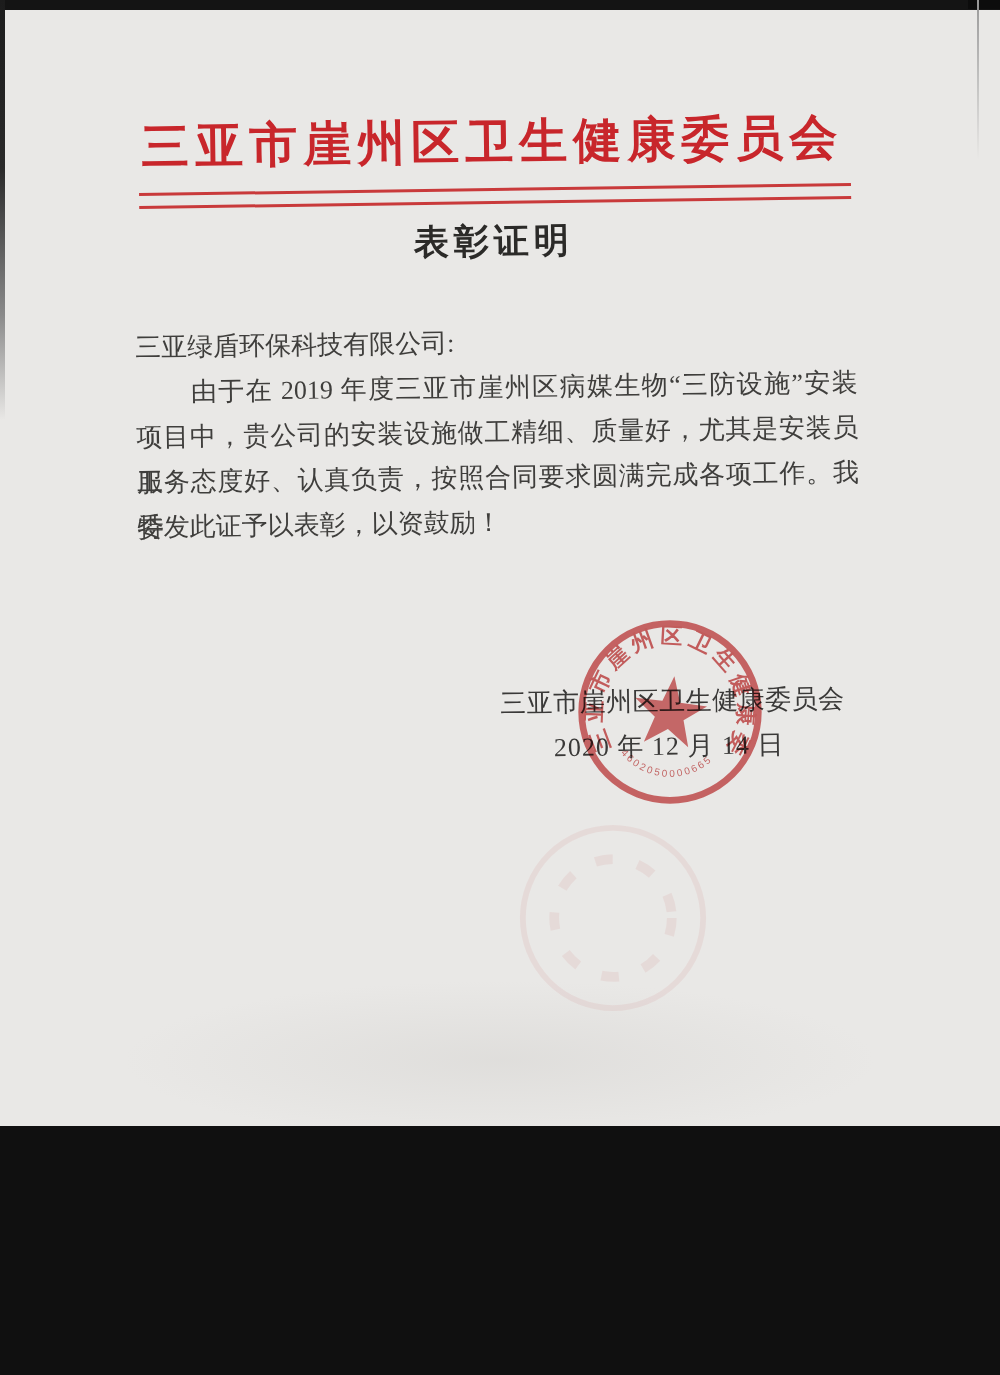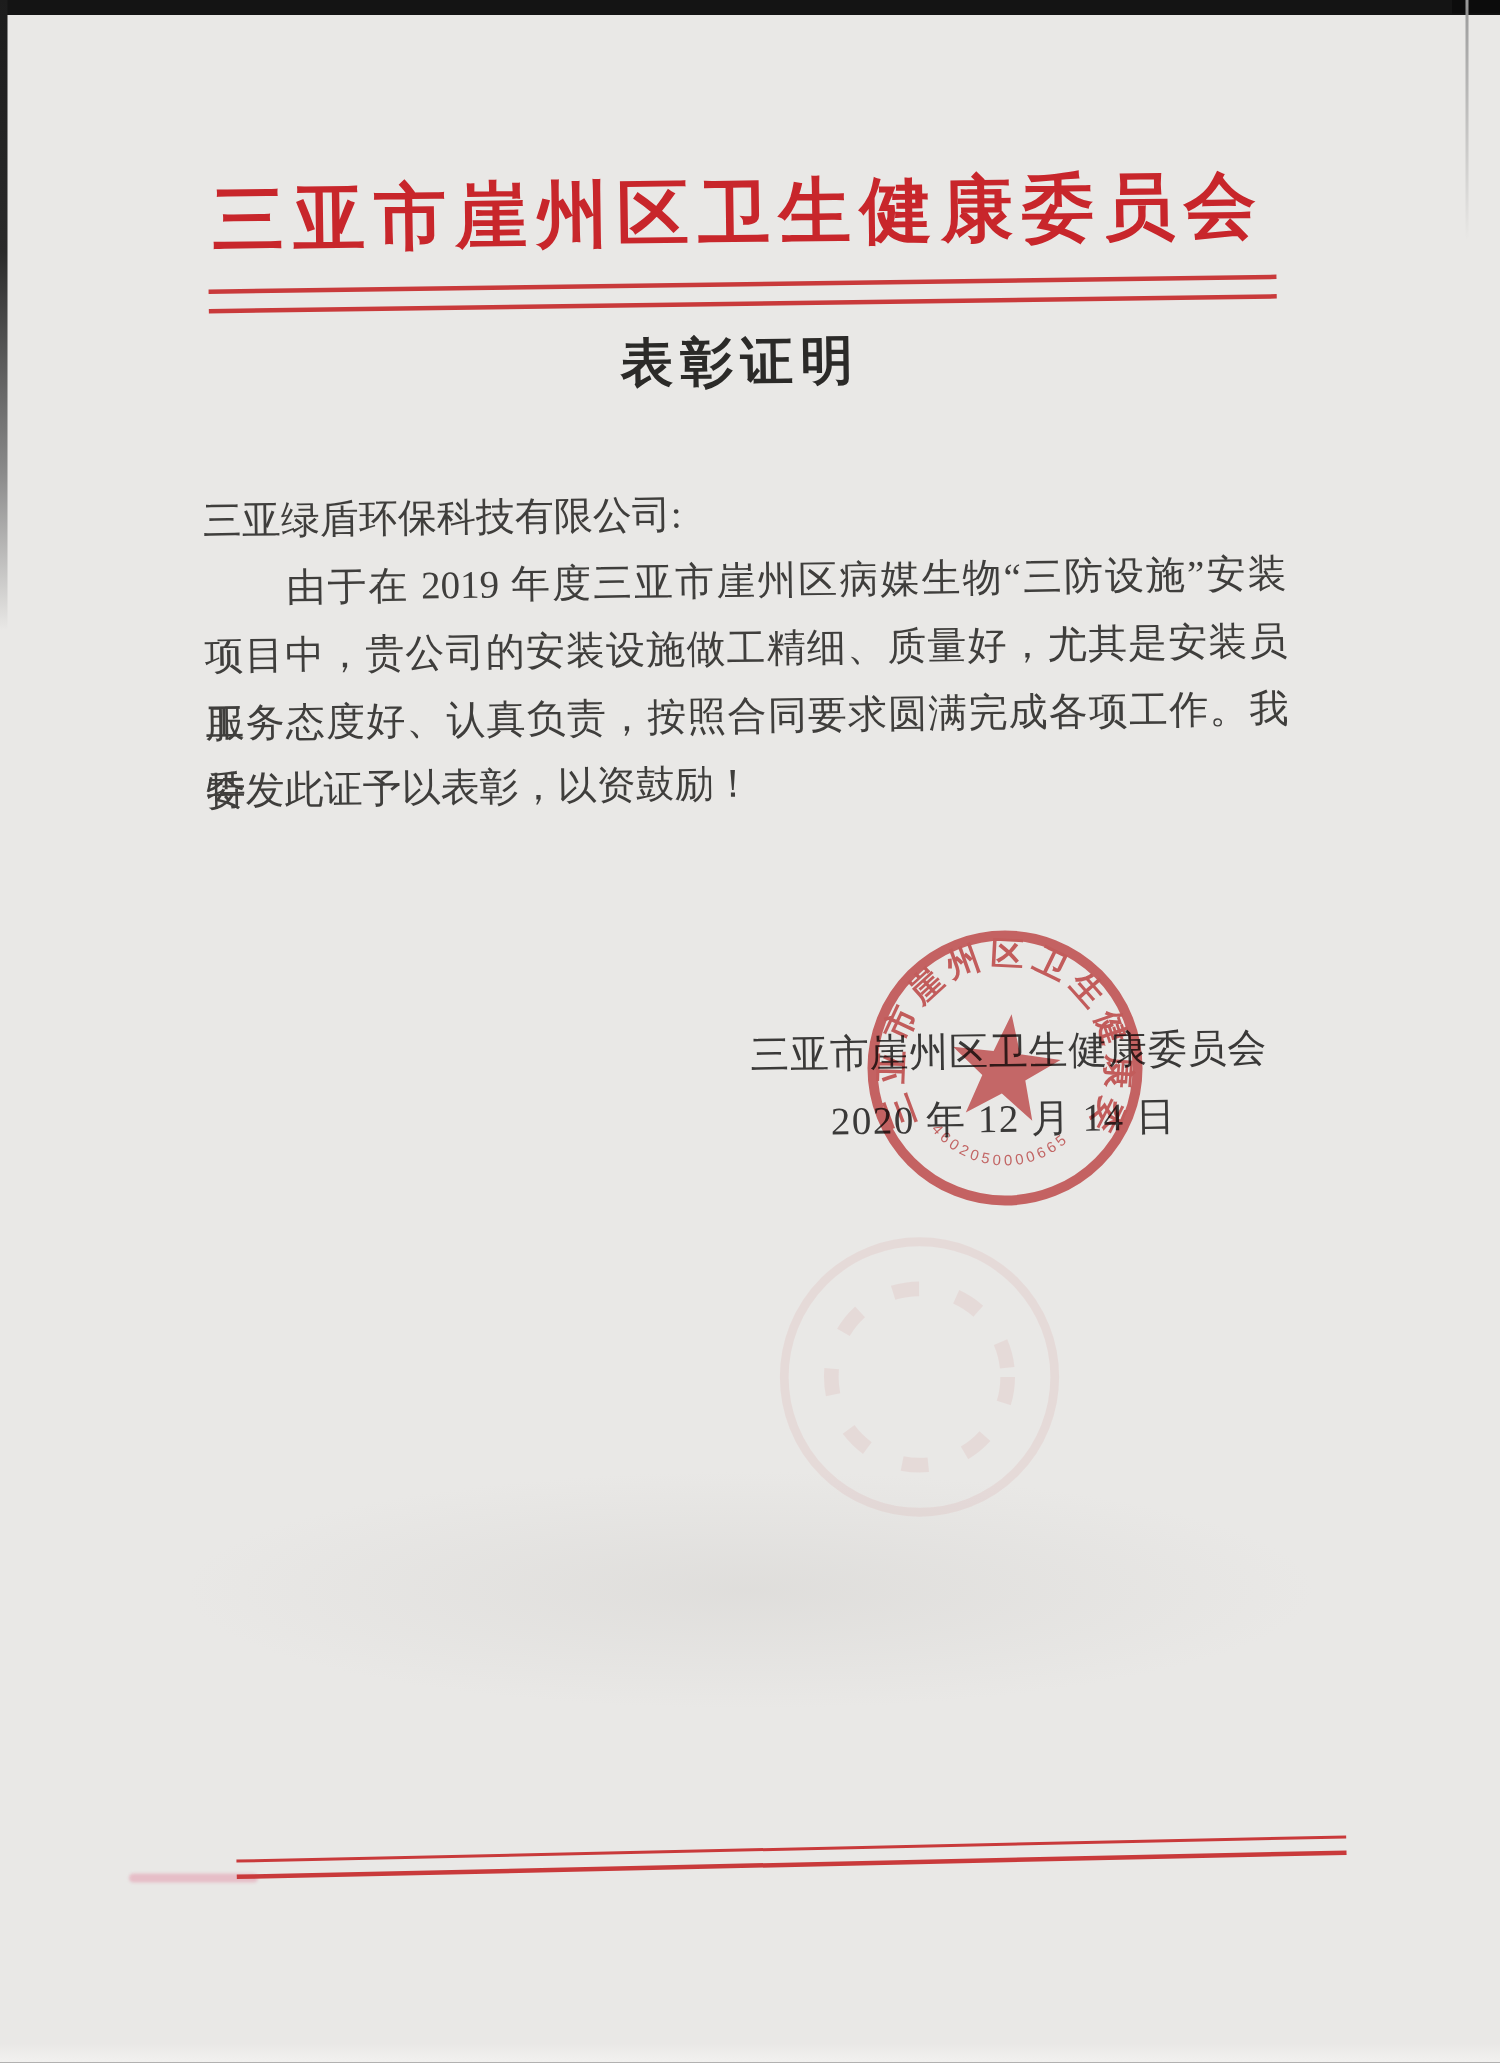--- a/index.html
+++ b/index.html
@@ -1,21 +1,21 @@
 <!DOCTYPE html>
 <html><head>
 <meta charset="utf-8">
 <style>
   html,body{margin:0;padding:0;}
   body{
     width:1000px;height:1375px;overflow:hidden;
     background:#101010;
     font-family:"Liberation Serif","DejaVu Serif",serif;
   }
-  .scan{position:relative;width:1000px;height:1375px;overflow:hidden;}
+  .scan{position:relative;width:1000px;height:1126px;overflow:hidden;}
   .paper{
     position:absolute;inset:0;
     background:
       radial-gradient(ellipse at 50% 35%, rgba(255,255,255,0.35), rgba(0,0,0,0) 70%),
       linear-gradient(180deg,#e7e6e4 0%,#eaе9e7 30%,#e9e8e6 70%,#e6e5e3 100%),
       #e9e8e6;
     background-color:#e9e8e6;
   }
   
   .edge-top{position:absolute;left:0;top:0;width:1000px;height:10px;background:#141414;}

